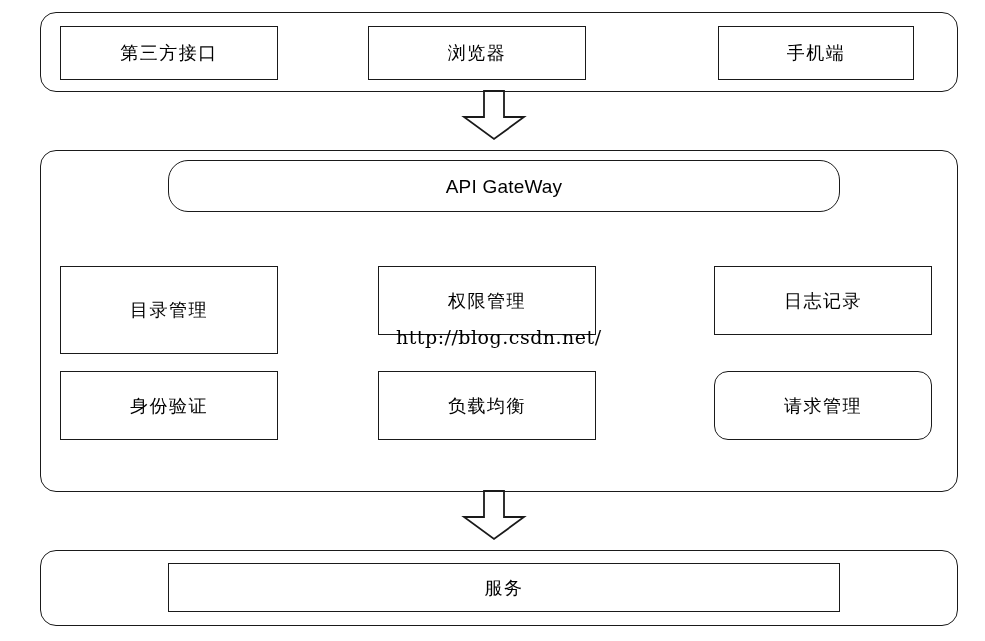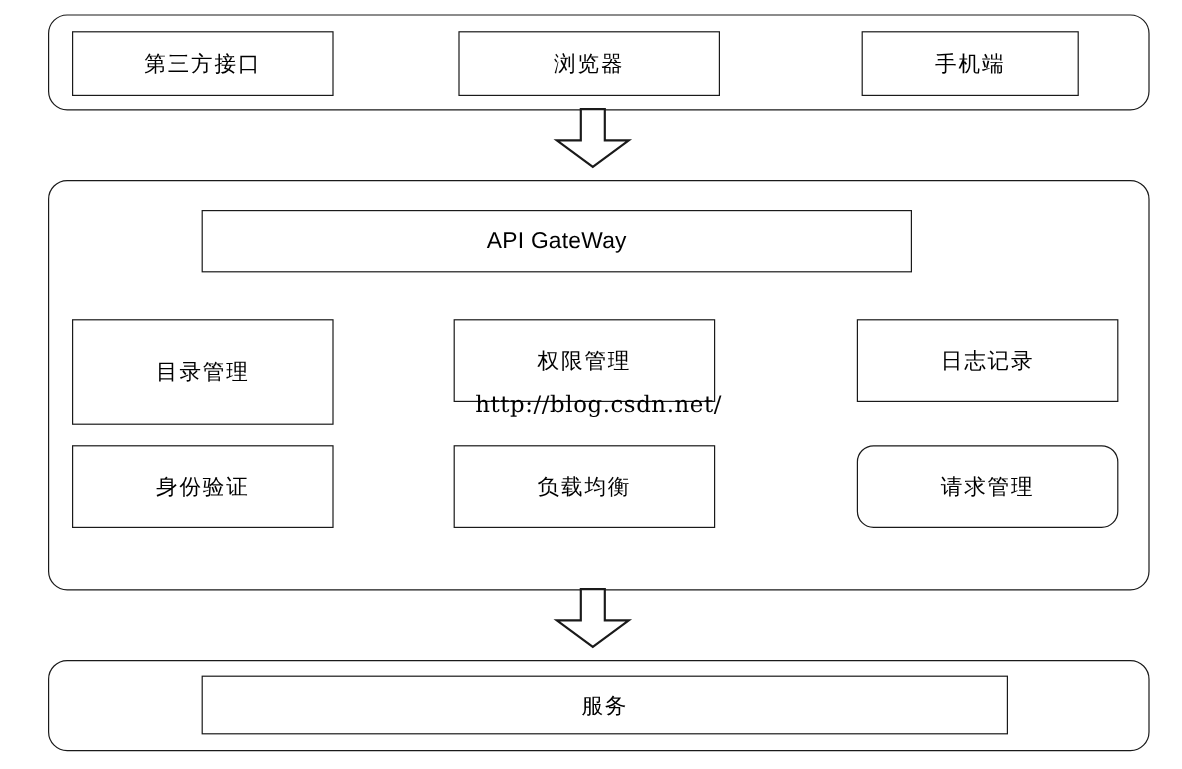--- a/index.html
+++ b/index.html
@@ -70,33 +70,33 @@
 </style>
 </head>
 <body>
 
 <div id="canvas">
 
   <div class="group" style="left:40px; top:12px; width:918px; height:80px;"></div>
 
   <div class="node" style="left:60px; top:26px; width:218px; height:54px;">第三方接口</div>
 
-  <div class="node" style="left:382px; top:26px; width:218px; height:54px;">浏览器</div>
+  <div class="node" style="left:368px; top:26px; width:218px; height:54px;">浏览器</div>
 
-  <div class="node" style="left:718px; top:26px; width:181px; height:54px;">手机端</div>
+  <div class="node" style="left:718px; top:26px; width:196px; height:54px;">手机端</div>
 
   <div class="arrow" style="left:462px; top:91px; width:64px; height:50px;">
     <svg width="64" height="50" viewBox="0 0 64 50">
       <polygon points="22,0 42,0 42,26 62,26 32,48 2,26 22,26" fill="#ffffff" stroke="#1a1a1a" stroke-width="1.8" stroke-linejoin="miter"></polygon>
     </svg>
   </div>
 
   <div class="group" style="left:40px; top:150px; width:918px; height:342px;"></div>
 
-  <div class="node latin" style="left:168px; top:175px; width:592px; height:52px;">API GateWay</div>
+  <div class="node latin" style="left:168px; top:160px; width:672px; height:52px;border-radius:20px;">API GateWay</div>
 
   <div class="node" style="left:60px; top:266px; width:218px; height:88px;">目录管理</div>
 
   <div class="node" style="left:378px; top:266px; width:218px; height:69px;">权限管理</div>
 
   <div class="node" style="left:714px; top:266px; width:218px; height:69px;">日志记录</div>
 
   <div class="node" style="left:60px; top:371px; width:218px; height:69px;">身份验证</div>
 
   <div class="node" style="left:378px; top:371px; width:218px; height:69px;">负载均衡</div>

